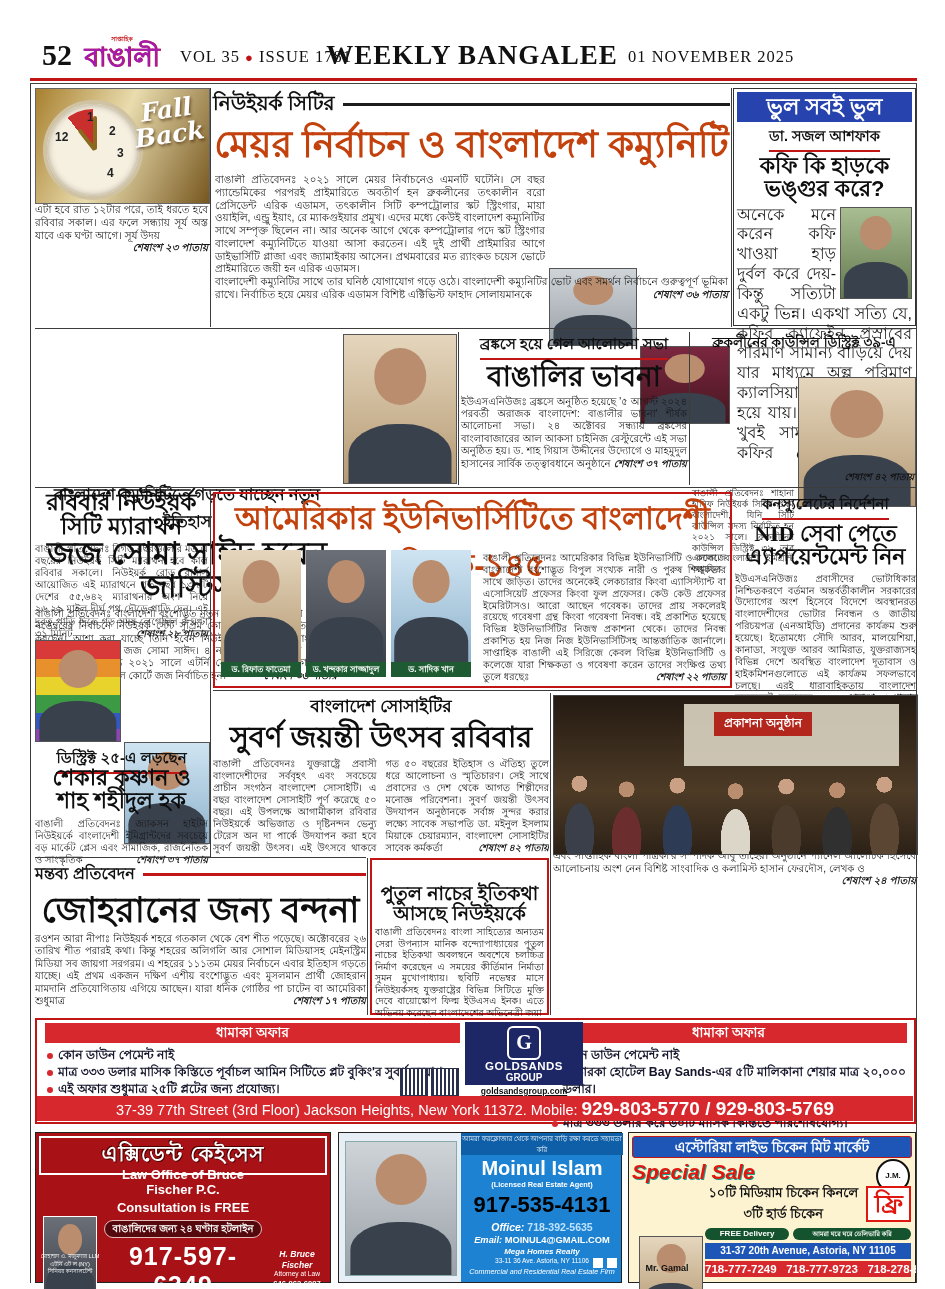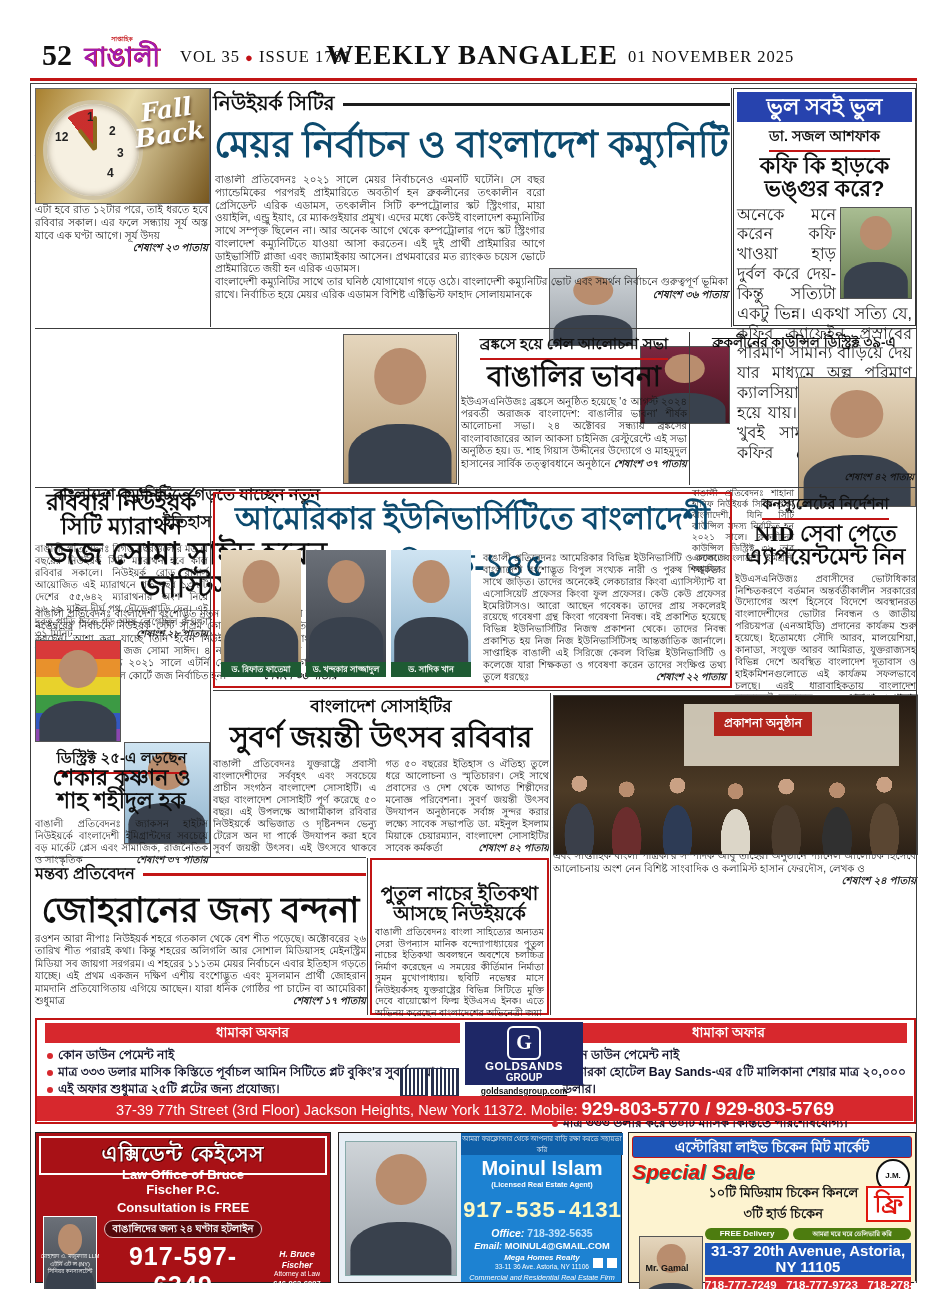--- a/index.html
+++ b/index.html
@@ -1,21 +1,21 @@
 <!DOCTYPE html>
 <html><head>
 <meta charset="utf-8">
 <style>
   html,body{margin:0;padding:0;background:#ffffff;}
   #page{position:relative;width:945px;height:1289px;background:#fff;overflow:hidden;
         font-family:"Liberation Sans",sans-serif;color:#111;}
   .abs{position:absolute;}
   .serif{font-family:"Liberation Serif",serif;}
   .hl{font-weight:700;text-align:center;color:#0e0e0e;line-height:1.06;}
-  .hl.red{color:#0c4a6e;}
+  .hl.red{color:#c2410c;}
   .kick{font-weight:700;text-align:center;color:#0e0e0e;}
   .ul-red{display:inline-block;border-bottom:2.5px solid #c21515;padding-bottom:1px;}
   .bd{font-size:10.3px;line-height:1.24;text-align:justify;color:#191919;}
   .bd .more{font-weight:700;font-style:italic;float:right;white-space:nowrap;}
   .vline,.hline{background:#3c3c3c;}
   .kickrow{display:flex;align-items:center;gap:8px;}
   .kickrow .bar{flex:1;height:3px;background:#1c1c1c;}
   
   .ph{position:relative;overflow:hidden;background:linear-gradient(#cfd4d8,#9aa1a8);}
   .ph::before{content:"";position:absolute;left:50%;top:9%;width:46%;height:38%;
@@ -86,22 +86,22 @@
   .mo-left{background:#e7eef5;}
   .mo-banner{background:#0f5fa8;color:#fff;font-size:6.8px;text-align:center;line-height:11px;}
   
   .chicken{background:#fdf3d0;border:1px solid #222;}
   .chhead{background:#1e56b8;color:#fff;font-weight:700;font-size:14px;text-align:center;
       line-height:20px;border:1px solid #c21515;border-radius:3px;}
   .chsale{color:#e0170f;font-weight:800;font-style:italic;font-size:21px;text-align:left;
       text-shadow:1px 1px 0 #1a9e8f;}
   .chfree{border:2.5px solid #e0170f;color:#e0170f;font-weight:800;font-size:24px;line-height:1.0;
       padding:4px 6px;background:#fff;}
-  .chchip{background:#4d7c0f;color:#fff;border-radius:8px;font-weight:700;text-align:center;}
-  .chblue{background:#1e56b8;color:#fff;font-weight:700;font-size:15px;text-align:center;line-height:16px;}
+  .chchip{background:#14532d;color:#fff;border-radius:8px;font-weight:700;text-align:center;}
+  .chblue{background:#1e56b8;color:#fff;font-weight:700;font-size:10px;text-align:center;line-height:16px;}
   .chred{background:#d7282d;color:#fff;font-weight:700;font-size:11.5px;text-align:center;line-height:16px;}
   .jm{position:absolute;width:30px;height:30px;border:2px solid #111;border-radius:50%;background:#fff;
       font-size:8px;font-weight:800;text-align:center;line-height:30px;}
 </style>
 </head>
 <body>
 
 <div id="page">
 
   <div>
@@ -346,21 +346,21 @@
   </div>
 
   <div class="abs moinul" style="left:338px;top:1132px;width:284px;height:151px;box-sizing:border-box;">
     <div class="abs mo-left" style="left:0;top:0;width:122px;height:149px;">
       <div class="ph" style="position:absolute;left:6px;top:8px;width:110px;height:133px;border:1px solid #8aa;"></div>
     </div>
     <div class="abs" style="left:122px;top:0;width:162px;height:149px;color:#fff;text-align:center;">
       <div class="mo-banner">আমরা ফরক্লোজার থেকে আপনার বাড়ি রক্ষা করতে সহায়তা করি</div>
       <div style="font-size:20px;font-weight:800;margin-top:2px;">Moinul Islam</div>
       <div style="font-size:7.4px;font-weight:700;">(Licensed Real Estate Agent)</div>
-      <div style="font-size:22px;font-weight:800;color:#fef9c3;margin-top:10px;font-family:Liberation Mono, monospace;">917-535-4131</div>
+      <div style="font-size:22px;font-weight:800;color:#000000;margin-top:3px;">917-535-4131</div>
       <div style="font-size:10.5px;margin-top:3px;">
         <i style="font-weight:700;">Office:</i>
         <span style="color:#bfe3ff;font-weight:700;">718-392-5635</span>
       </div>
       <div style="font-size:9.3px;margin-top:2px;">
         <i style="font-weight:700;">Email:</i>
         <span style="font-weight:700;">MOINUL4@GMAIL.COM</span>
       </div>
       <div style="font-size:8px;font-style:italic;font-weight:700;margin-top:2px;">Mega Homes Realty</div>
       <div style="font-size:6.6px;margin-top:1px;">33-11 36 Ave. Astoria, NY 11106</div>

